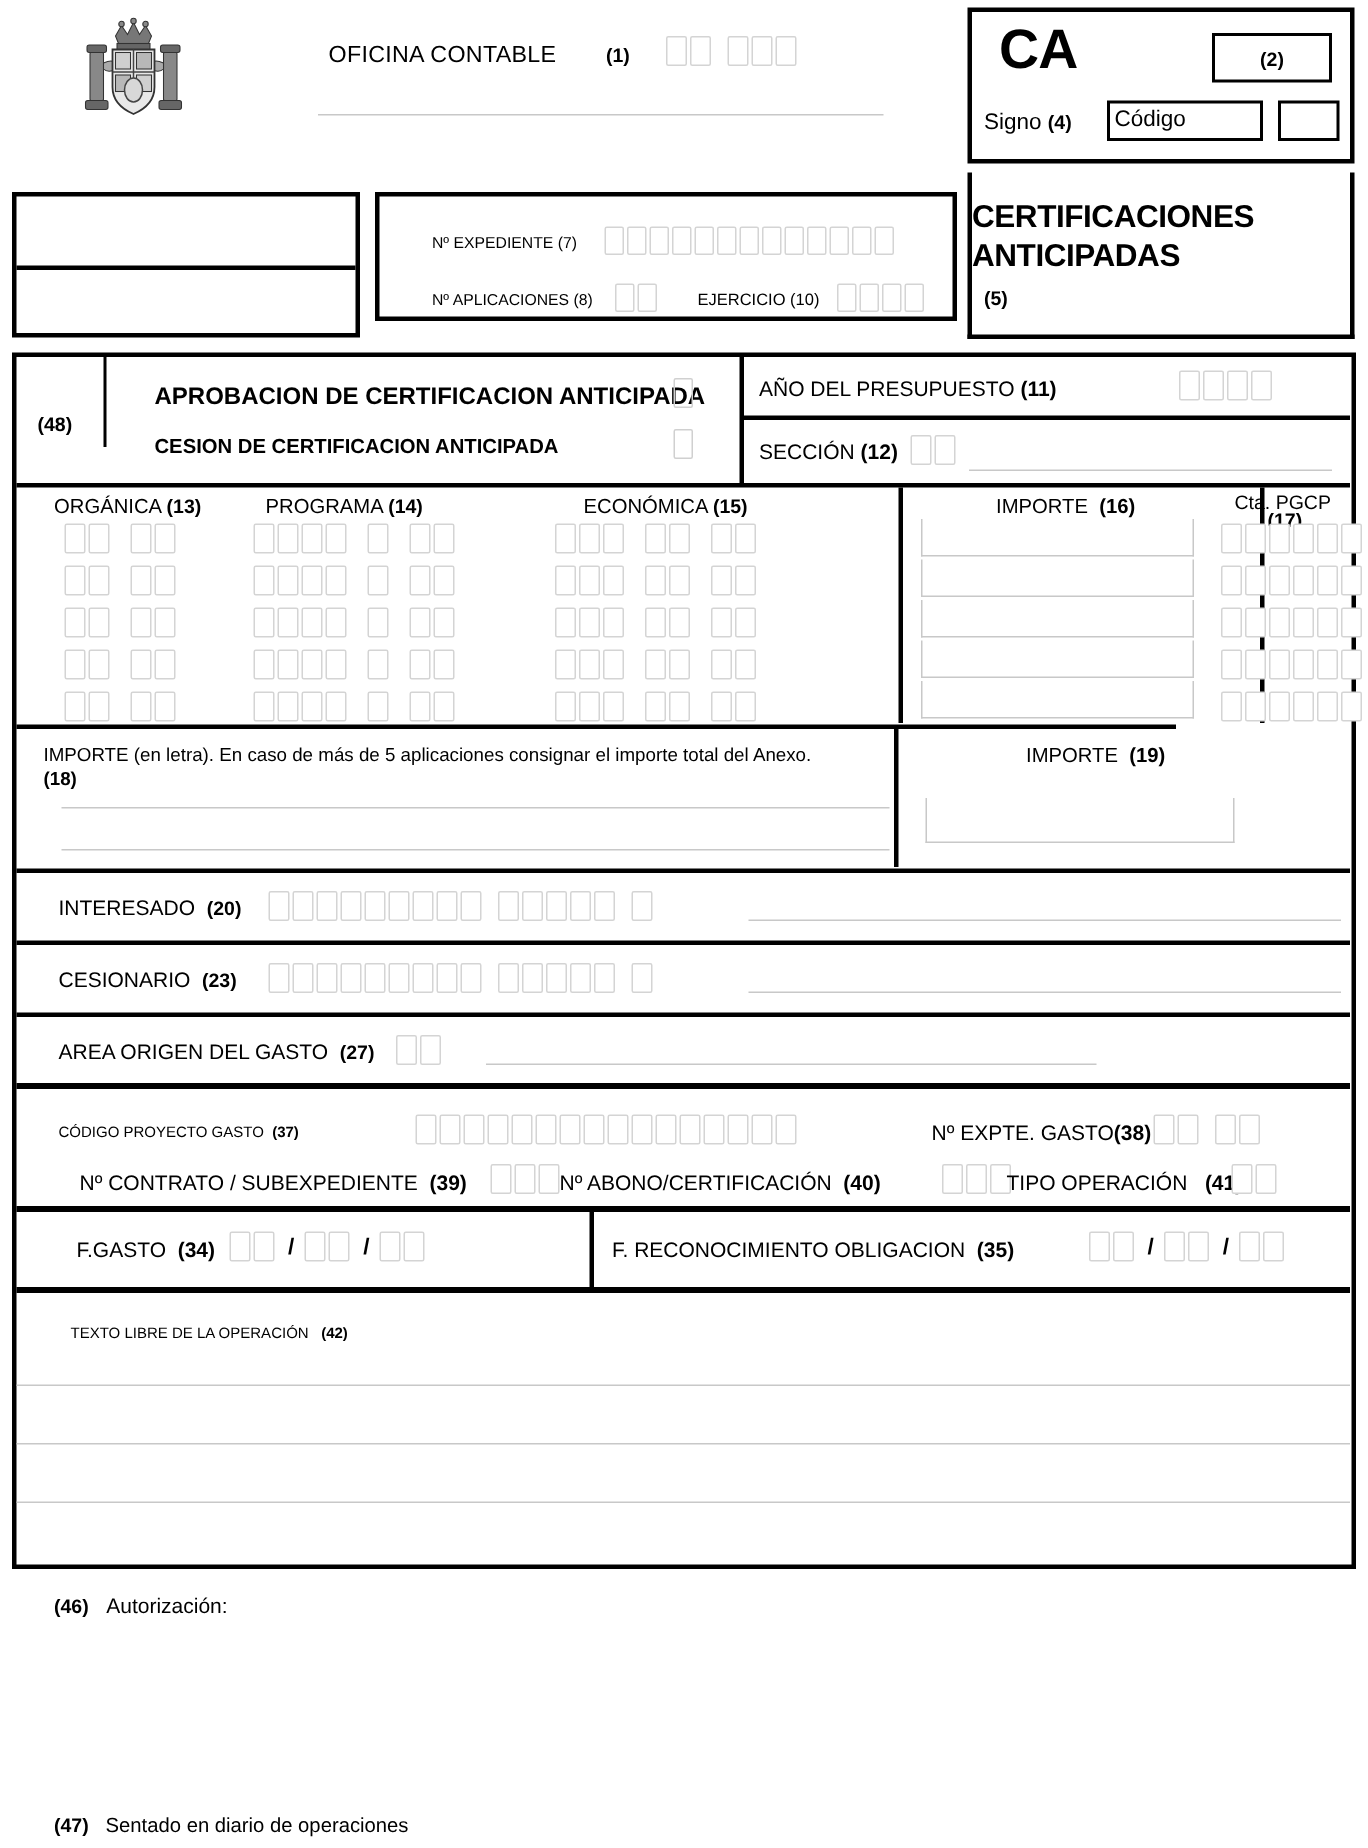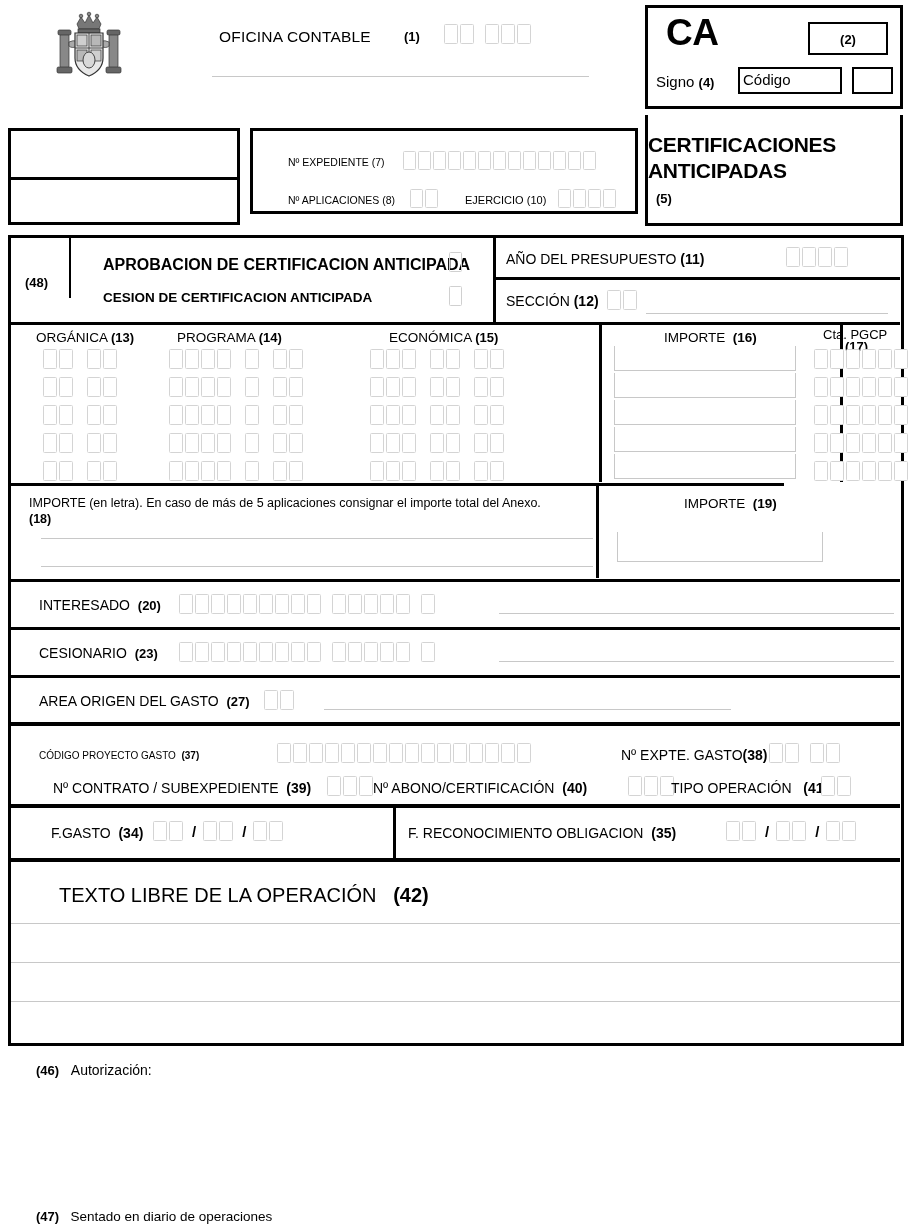--- a/index.html
+++ b/index.html
@@ -383,21 +383,21 @@
   .fr-date { position: absolute; left: 330px; top: 13px; }
   .slash { display: inline-block; font-size: 15px; font-weight: bold; padding: 0 7px; vertical-align: middle; }
 
   
   .sec-texto {
     position: absolute; left: 0; top: 620px;
     width: 889px; height: 184px;
     border-top: 4px solid #000;
     box-sizing: border-box;
   }
-  .tx-lbl { position: absolute; left: 48px; top: 22px; font-size: 20px; white-space: nowrap; }
+  .tx-lbl { position: absolute; left: 36px; top: 22px; font-size: 10px; white-space: nowrap; }
   .tx-rule { position: absolute; left: 0; width: 889px; }
   .tx-r1 { top: 61px; }
   .tx-r2 { top: 100px; }
   .tx-r3 { top: 139px; }
 
   
   .foot-auth {
     position: absolute;
     left: 36px; top: 1062px;
     font-size: 14px;

